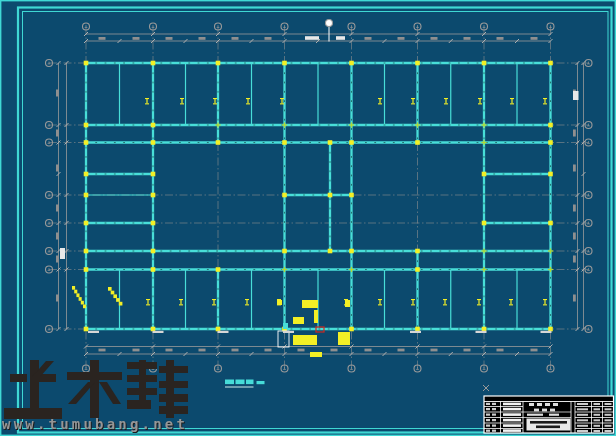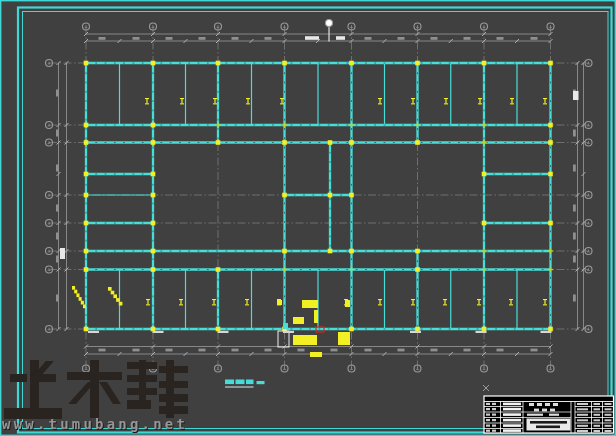--- a/index.html
+++ b/index.html
@@ -1,16 +1,16 @@
 <!DOCTYPE html>
 <html><head>
 <meta charset="utf-8">
 <style>
   html,body{margin:0;padding:0;background:#000;}
-  #stage{position:relative;width:616px;height:436px;background:#404040;overflow:hidden;
+  #stage{position:relative;width:616px;height:436px;background:#0c4a6e;overflow:hidden;
          font-family:"Liberation Sans",sans-serif;}
   #cad-svg{position:absolute;left:0;top:0;}
   #watermark-url{position:absolute;left:2px;top:416px;z-index:5;
     font-family:"DejaVu Sans Mono",monospace;font-size:14px;font-weight:bold;
     letter-spacing:3.2px;color:#969696;text-shadow:1px 1px 0 #1c1c1c;white-space:nowrap;}
 </style>
 </head>
 <body>
 
 <div id="stage">

